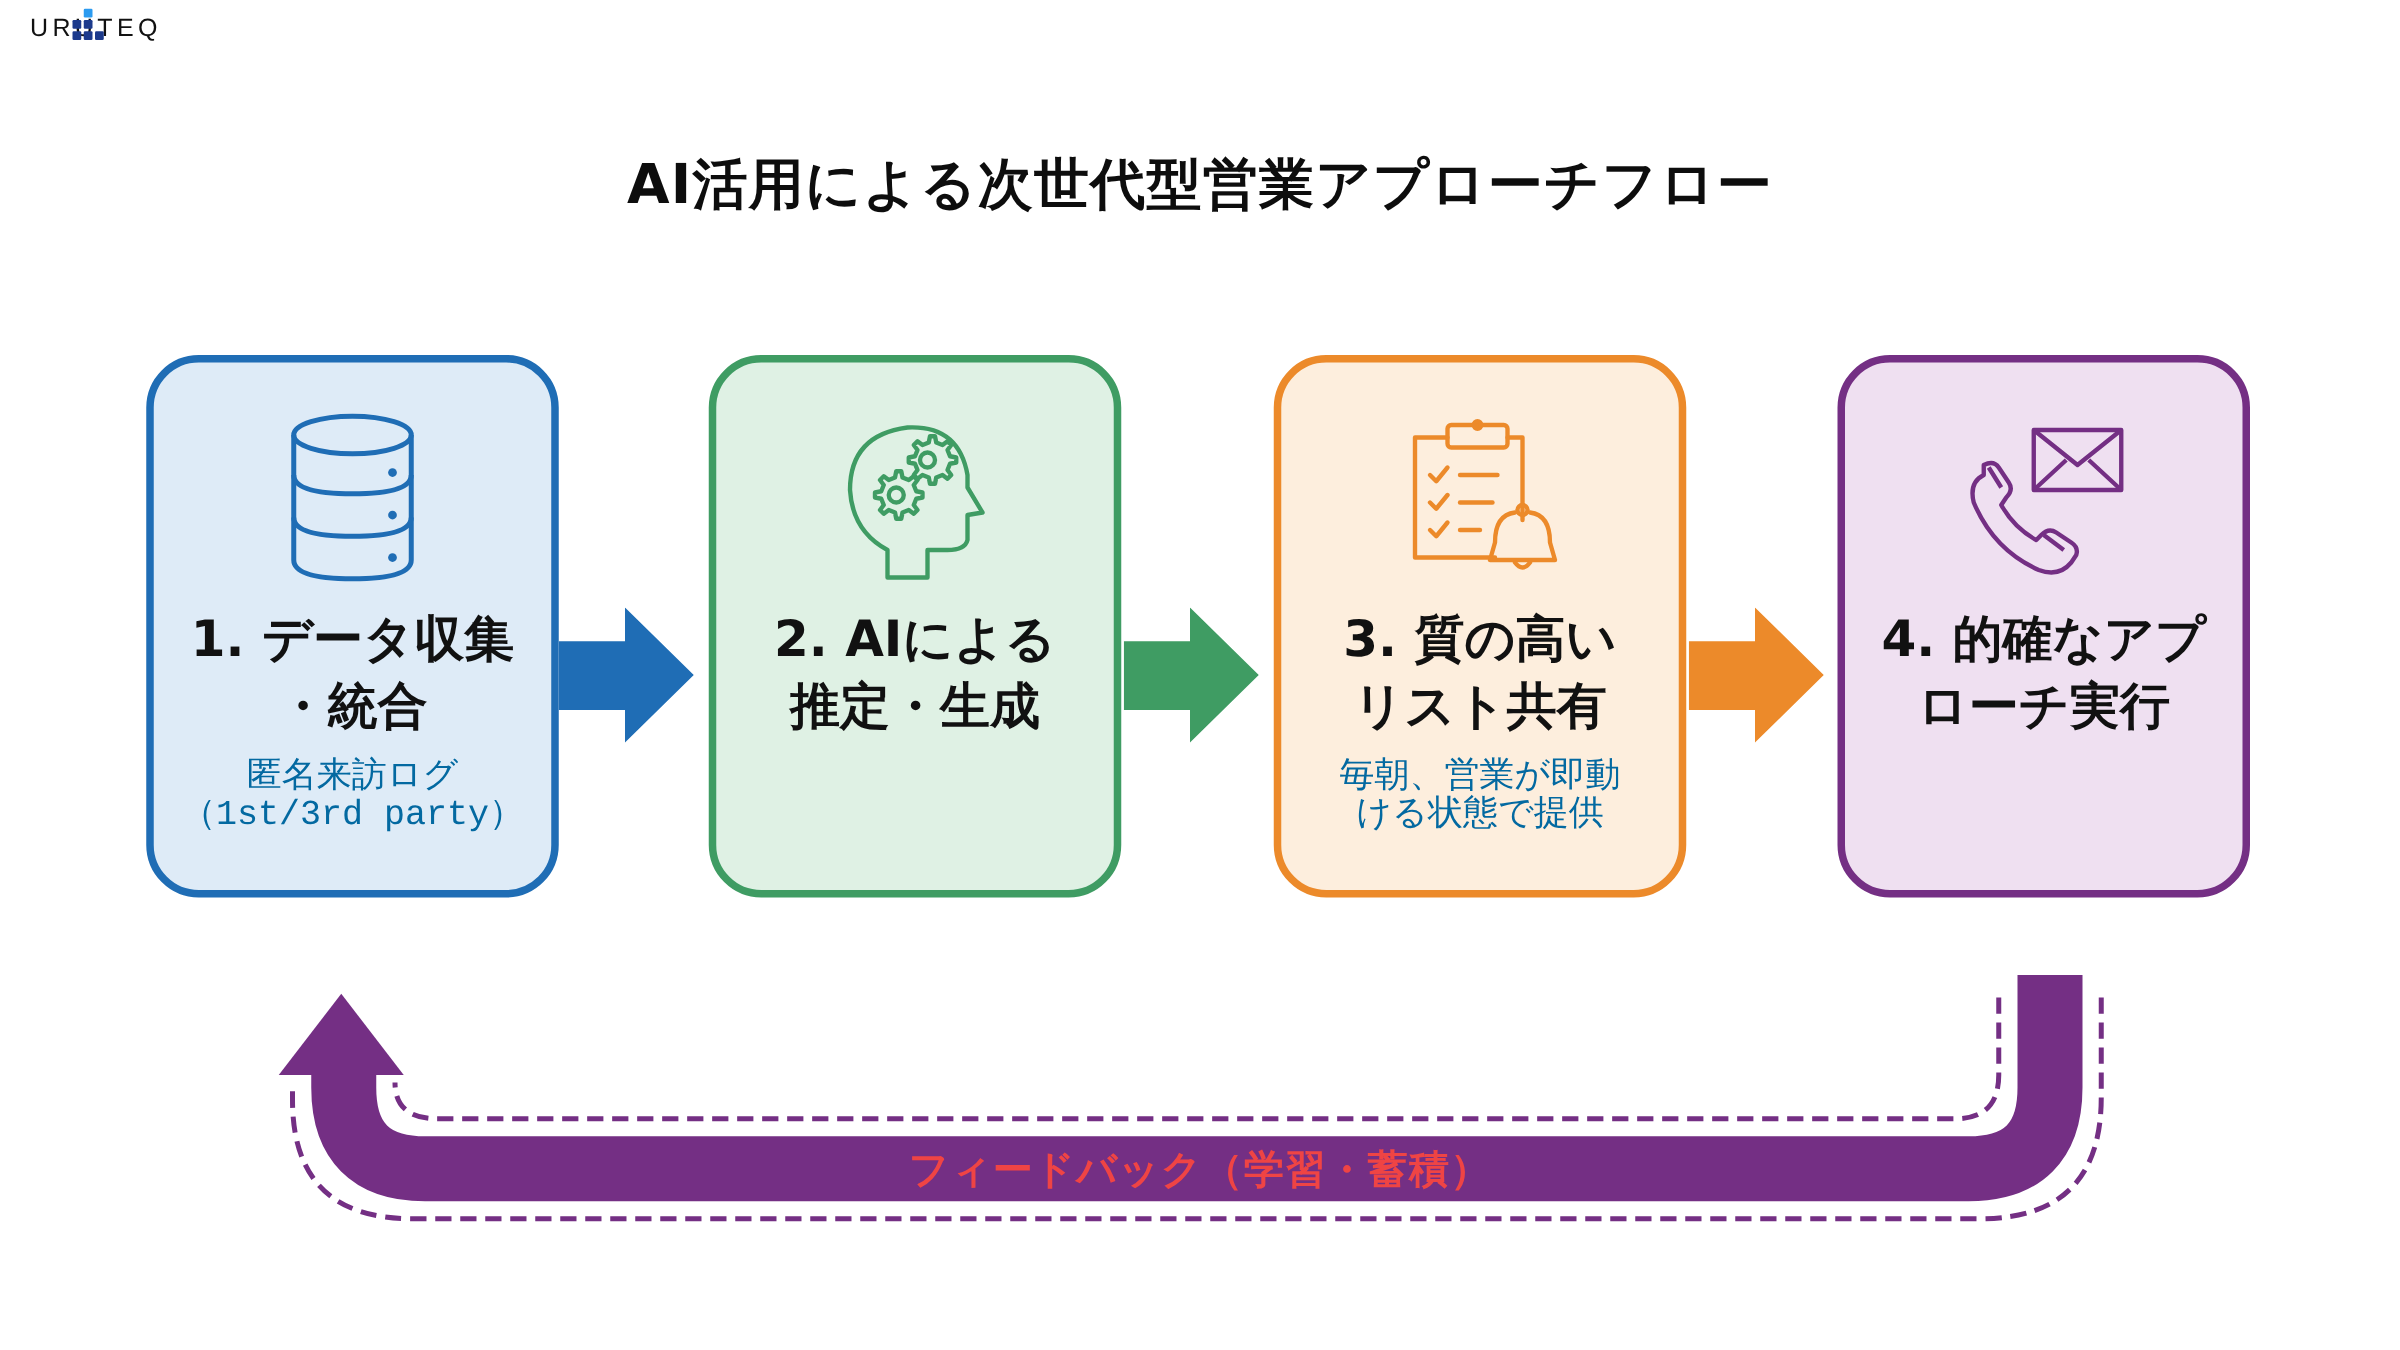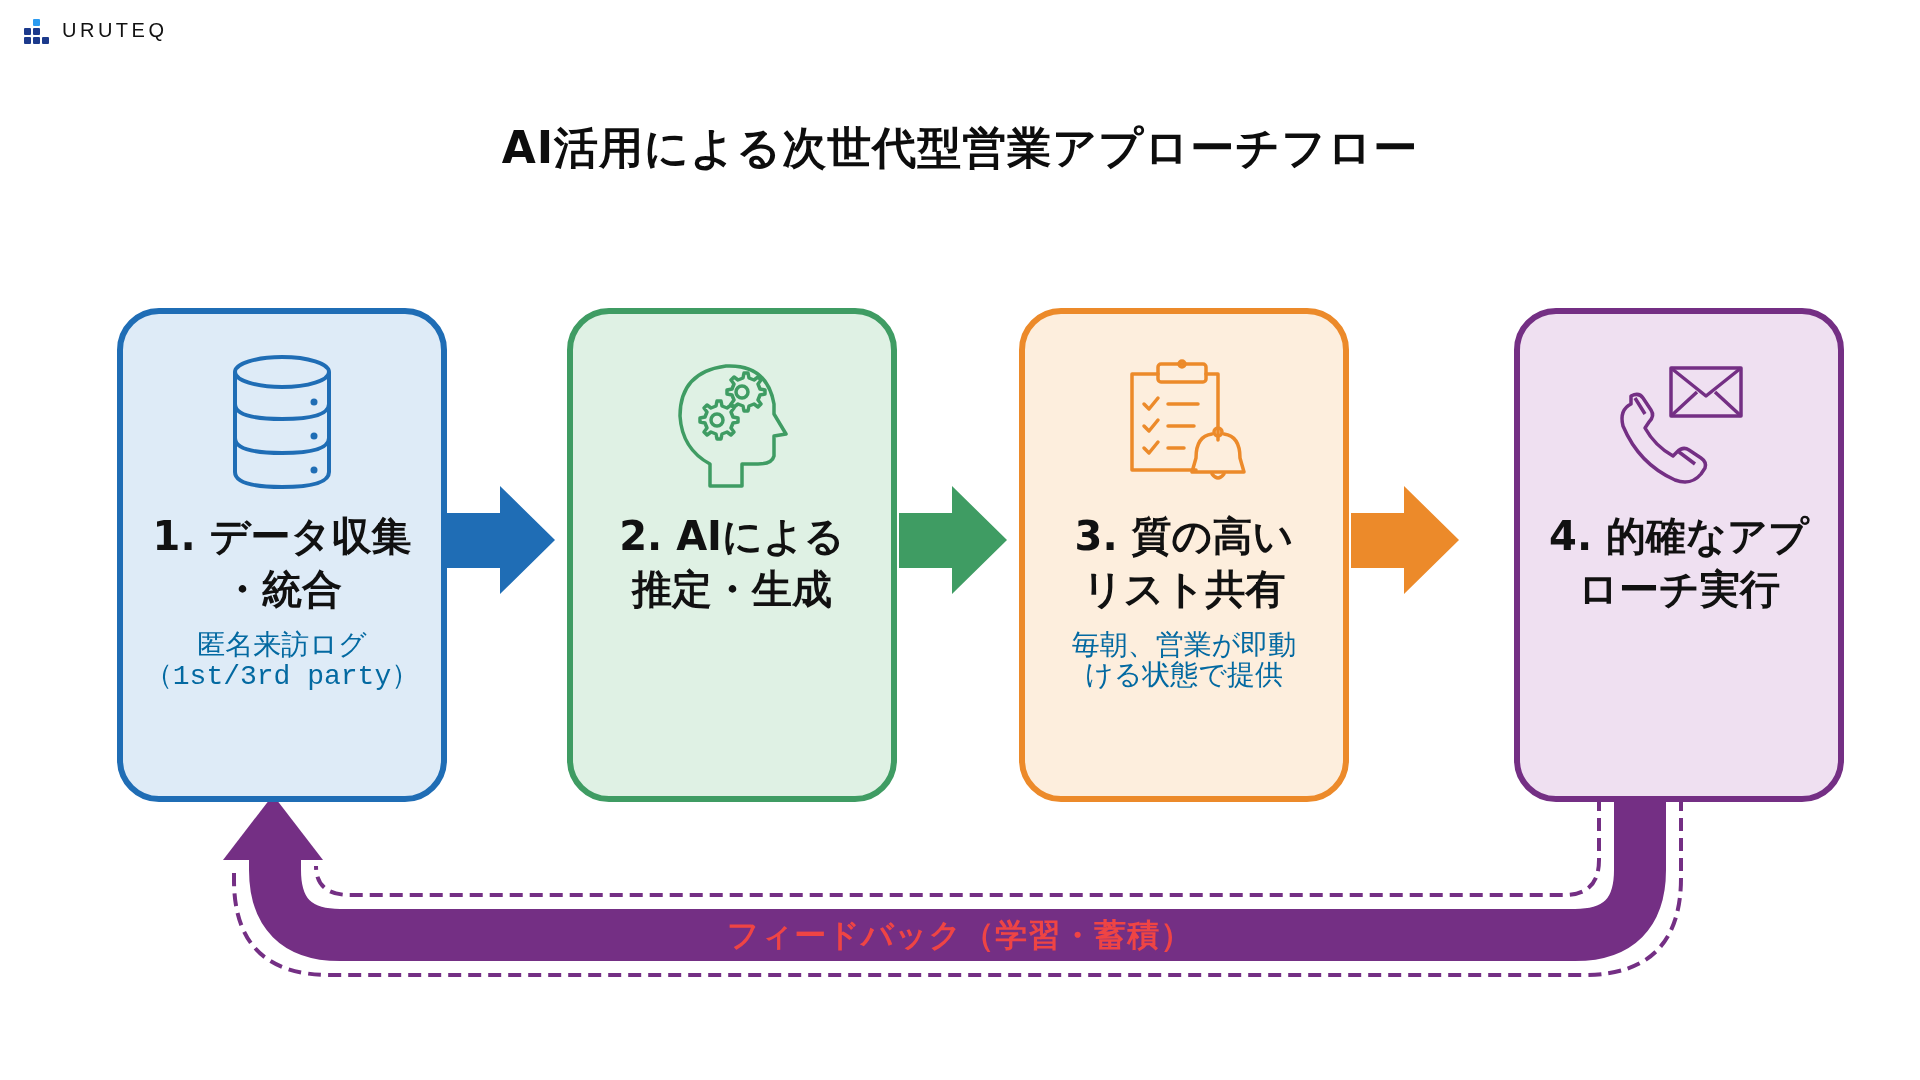--- a/index.html
+++ b/index.html
@@ -2,34 +2,34 @@
 <html><head>
   <meta charset="utf-8">
   <style>
     html, body { margin: 0; padding: 0; }
     body {
       width: 1920px; height: 1080px; background: #ffffff;
       position: relative; overflow: hidden;
       font-family: "DejaVu Sans", "Liberation Sans", sans-serif;
       color: #1a1a1a;
     }
-    .brand { position: absolute; left: 24px; top: 19px; height: 28px; display: flex; align-items: flex-start; }
+    .brand { position: absolute; left: 24px; top: 7px; height: 28px; display: flex; align-items: center; flex-direction: column; }
     .brand-logo { width: 28px; height: 28px; position: relative; margin-right: 10px; }
     .brand-logo i { position: absolute; width: 7px; height: 7px; background: #1c3a8c; border-radius: 1px; }
     .brand-logo i.hl { background: #2c9bf0; }
     .brand-name { font-family: "Liberation Sans", sans-serif; font-size: 20px; letter-spacing: 3.5px; color: #111; font-weight: 400; }
 
     .page-title {
       position: absolute; left: 0; width: 1920px; top: 108px;
       text-align: center; font-size: 44px; font-weight: 700; letter-spacing: 1px;
       color: #0d0d0d; line-height: 80px;
     }
 
     .card {
-      position: absolute; top: 308px; width: 330px; height: 494px;
+      position: absolute; top: 284px; width: 330px; height: 434px;
       border: 6px solid; border-radius: 42px; box-sizing: border-box;
     }
     .card-icon { position: absolute; left: 50%; top: 40px; transform: translateX(-50%); width: 140px; height: 140px; }
     .card-title {
       position: absolute; left: 0; right: 0; top: 196px; text-align: center;
       font-size: 40px; font-weight: 700; line-height: 53px; color: #111; white-space: pre-line;
     }
     .card-desc {
       position: absolute; left: 0; right: 0; top: 318px; text-align: center;
       font-size: 28px; line-height: 30px; color: #0369a1; white-space: pre-line; font-family: Liberation Mono, monospace;
@@ -124,21 +124,21 @@
       <circle cx="104" cy="80" r="4"></circle>
       <path d="M98 122 Q104 130 110 122"></path>
     </g>
   </svg>
   <div class="card-title">3. 質の高い
 リスト共有</div>
   <div class="card-desc">毎朝、営業が即動
 ける状態で提供</div>
 </div>
 
-<div class="card" style="left:1470px;border-color:#742f84;background:#efe0f1;margin-left:44px;">
+<div class="card" style="left:1470px;border-color:#742f84;background:#efe0f1;">
   <svg class="card-icon" viewBox="0 0 140 140" style="top:42px;">
     <g fill="none" stroke="#742f84" stroke-width="3.5" stroke-linejoin="round">
       <rect x="62" y="12" width="70" height="48"></rect>
       <path d="M62 12 L97 40 L132 12"></path>
       <path d="M62 60 L88 36 M132 60 L106 36"></path>
       <path d="M22 48 Q10 54 14 70 Q30 108 66 124 Q82 130 92 118 L96 112 Q98 106 92 102 L80 94 Q74 90 68 96 L64 100 Q46 90 36 72 L40 66 Q46 60 42 54 L34 42 Q30 36 22 40 Z"></path>
       <path d="M26 42 L36 58 M70 96 L86 108"></path>
     </g>
   </svg>
   <div class="card-title">4. 的確なアプ

